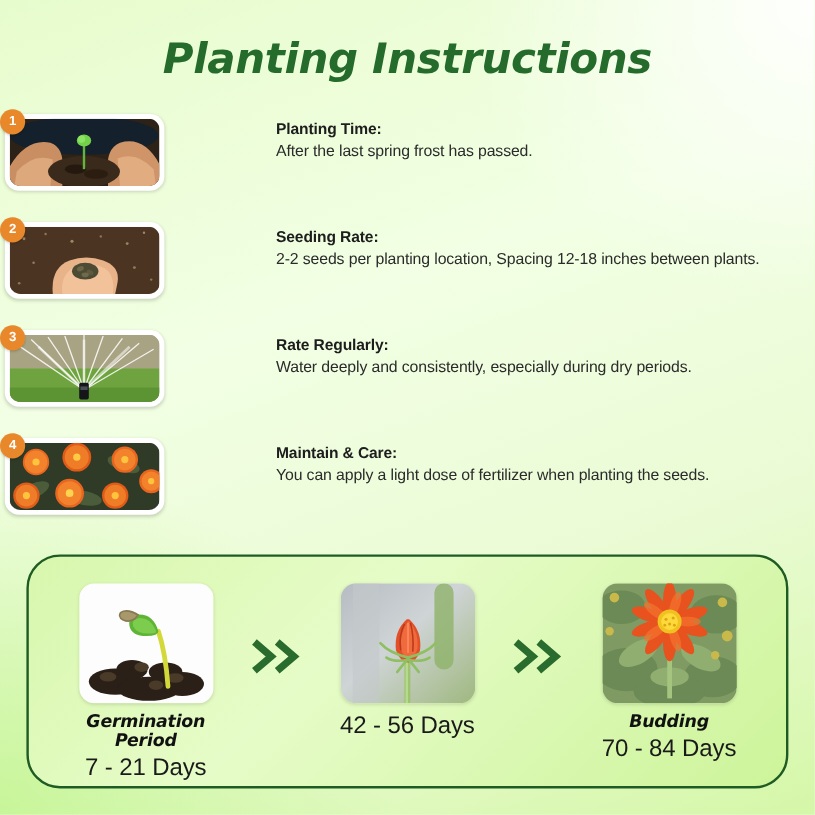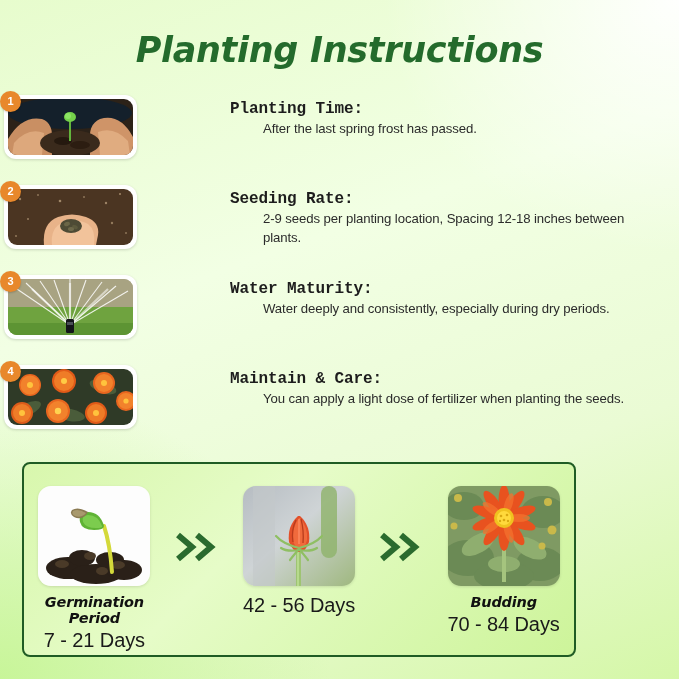--- a/index.html
+++ b/index.html
@@ -96,44 +96,43 @@
     z-index: 5;
     box-shadow: 0 1px 2px rgba(0,0,0,0.18);
   }
   .instr-text {
     position: absolute;
     left: 230px;
     top: 14px;
     width: 430px;
   }
   .instr-heading {
-    font-size: 16px;
+    font-size: 13px;
     font-weight: 700;
     color: #1d1d1d;
     letter-spacing: -0.1px;
     margin-bottom: 2px;
-    font-family: Liberation Mono, monospace;
+    font-family: Liberation Sans, sans-serif;
   }
   .instr-body {
     font-size: 13.2px;
     color: #2b2b2b;
     line-height: 1.42;
     letter-spacing: -0.1px;
-    margin-left: 33px;
   }
 
   
   #timeline-panel {
     position: absolute;
     left: 22px;
     top: 462px;
-    width: 554px;
+    width: 635px;
     height: 195px;
     border: 2px solid #1f5c24;
-    border-radius: 8px;
+    border-radius: 28px;
     box-sizing: border-box;
     background: linear-gradient(135deg, #d8f7ad 0%, #e6fcc8 40%, #cdf49a 100%);
     overflow: hidden;
   }
   #timeline-inner {
     position: relative;
     width: 100%;
     height: 100%;
     display: flex;
     align-items: flex-start;
@@ -236,21 +235,21 @@
               <ellipse cx="63" cy="37" rx="11" ry="7" fill="#4e4b35"></ellipse>
               <ellipse cx="59" cy="35" rx="3" ry="2" fill="#6b6647" transform="rotate(-20 59 35)"></ellipse>
               <ellipse cx="67" cy="38" rx="3" ry="2" fill="#5d5a3d" transform="rotate(25 67 38)"></ellipse>
               <ellipse cx="63" cy="40" rx="3" ry="2" fill="#6f6a4b"></ellipse>
             </svg>
           </div>
         </div>
       </div>
       <div class="instr-text">
         <div class="instr-heading">Seeding Rate:</div>
-        <div class="instr-body">2-9 seeds per planting location, Spacing 12-18 inches between plants.</div>
+        <div class="instr-body">2-2 seeds per planting location, Spacing 12-18 inches between plants.</div>
       </div>
     </div>
 
     <div class="instr-row">
       <div class="thumb-wrap">
         <div class="badge">3</div>
         <div class="thumb-frame">
           <div class="thumb-img">
             <svg class="art" viewBox="0 0 125 56" preserveAspectRatio="none">
               <rect width="125" height="56" fill="#b8b494"></rect>
@@ -273,21 +272,21 @@
                   <path d="M62 46 L100 10"></path>
                   <path d="M62 46 L62 4"></path>
               </g>
               <rect x="58" y="40" width="8" height="14" rx="1.5" fill="#14161a"></rect>
               <rect x="59" y="43" width="6" height="3" fill="#4a4f57"></rect>
             </svg>
           </div>
         </div>
       </div>
       <div class="instr-text">
-        <div class="instr-heading">Water Maturity:</div>
+        <div class="instr-heading">Rate Regularly:</div>
         <div class="instr-body">Water deeply and consistently, especially during dry periods.</div>
       </div>
     </div>
 
     <div class="instr-row">
       <div class="thumb-wrap">
         <div class="badge">4</div>
         <div class="thumb-frame">
           <div class="thumb-img">
             <svg class="art" viewBox="0 0 125 56" preserveAspectRatio="none">

